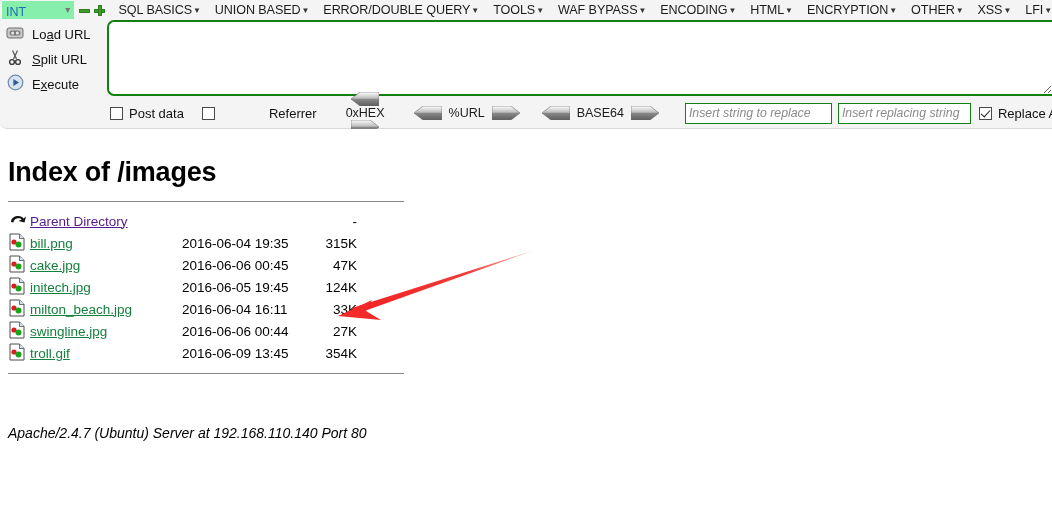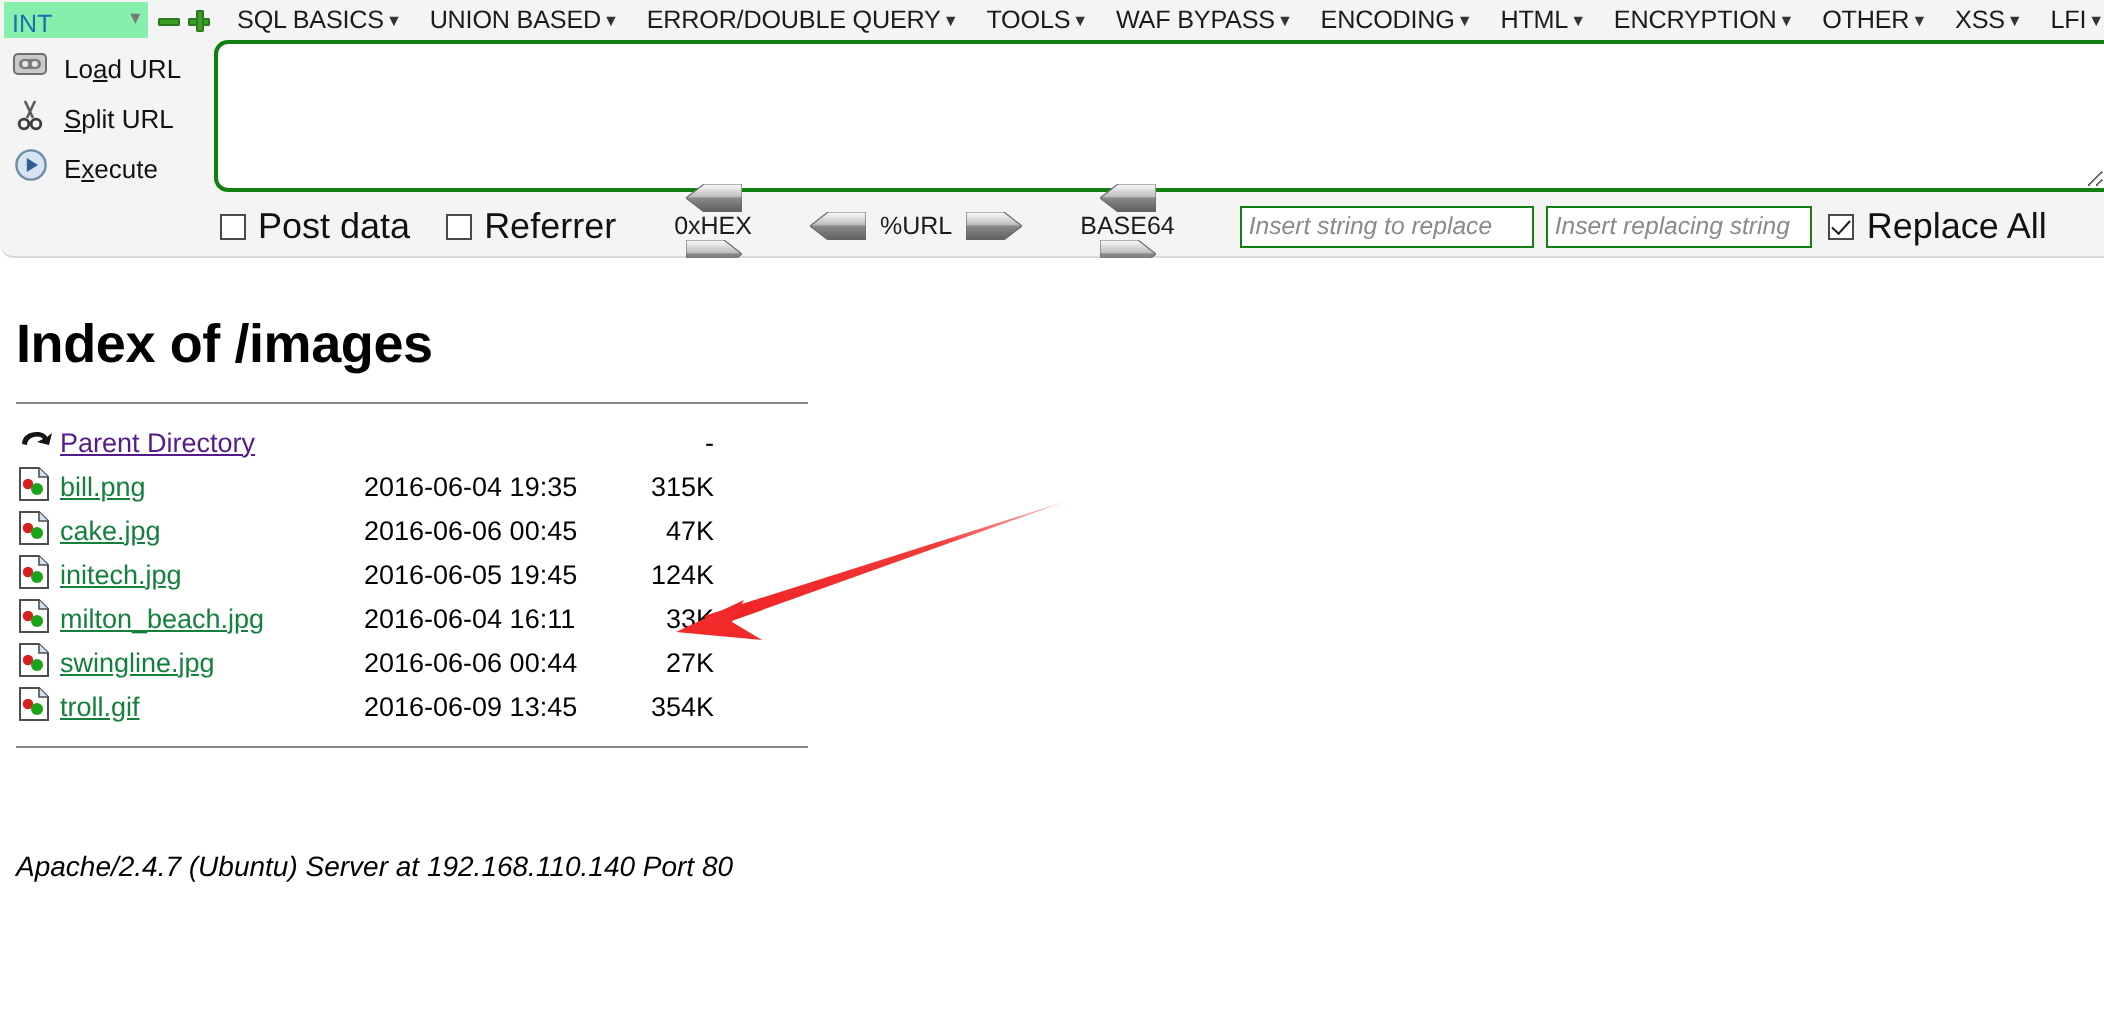--- a/index.html
+++ b/index.html
@@ -159,21 +159,21 @@
   .chk.checked::after {
     content: "";
     position: absolute;
     left: 3px; top: 0px;
     width: 4px; height: 8px;
     border: solid #1a1a1a;
     border-width: 0 1.6px 1.6px 0;
     transform: rotate(42deg);
   }
   .chk-lbl {
-    font-size: 18px;
+    font-size: 13px;
     color: #111;
     margin-left: 6px;
   }
 
   .chev-group {
     display: flex;
     align-items: center;
   }
   .chev {
     width: 28px; height: 14px;
@@ -363,21 +363,21 @@
 
   <textarea class="query-box" spellcheck="false" style=""></textarea>
 
   <div class="ctrl-row">
 
     <div class="chk-wrap" style="margin-left:110px;">
       <span class="chk"></span>
       <span class="chk-lbl">Post data</span>
     </div>
 
-    <div class="chk-wrap" style="margin-left:18px;">
+    <div class="chk-wrap" style="margin-left:18px;gap:48px;">
       <span class="chk"></span>
       <span class="chk-lbl">Referrer</span>
     </div>
 
     <div class="chev-group" style="margin-left:22px;flex-direction:column;">
       <span class="chev">
         <svg width="28" height="14" viewBox="0 0 28 14">
             <defs>
               <linearGradient id="gl" x1="0" y1="0" x2="0" y2="1">
                 <stop offset="0" stop-color="#fdfdfd"></stop>
@@ -404,21 +404,21 @@
           </svg>
       </span>
       <span class="chev-lbl">%URL</span>
       <span class="chev">
         <svg width="28" height="14" viewBox="0 0 28 14">
             <path d="M0 0 H19 L28 7 L19 14 H0 Z" fill="url(#gl)" stroke="#6b6b6b" stroke-width="0.6"></path>
           </svg>
       </span>
     </div>
 
-    <div class="chev-group" style="margin-left:22px;flex-direction:column;">
+    <div class="chev-group" style="margin-left:22px;">
       <span class="chev">
         <svg width="28" height="14" viewBox="0 0 28 14">
             <path d="M9 0 H28 V14 H9 L0 7 Z" fill="url(#gl)" stroke="#6b6b6b" stroke-width="0.6"></path>
           </svg>
       </span>
       <span class="chev-lbl">BASE64</span>
       <span class="chev">
         <svg width="28" height="14" viewBox="0 0 28 14">
             <path d="M0 0 H19 L28 7 L19 14 H0 Z" fill="url(#gl)" stroke="#6b6b6b" stroke-width="0.6"></path>
           </svg>

